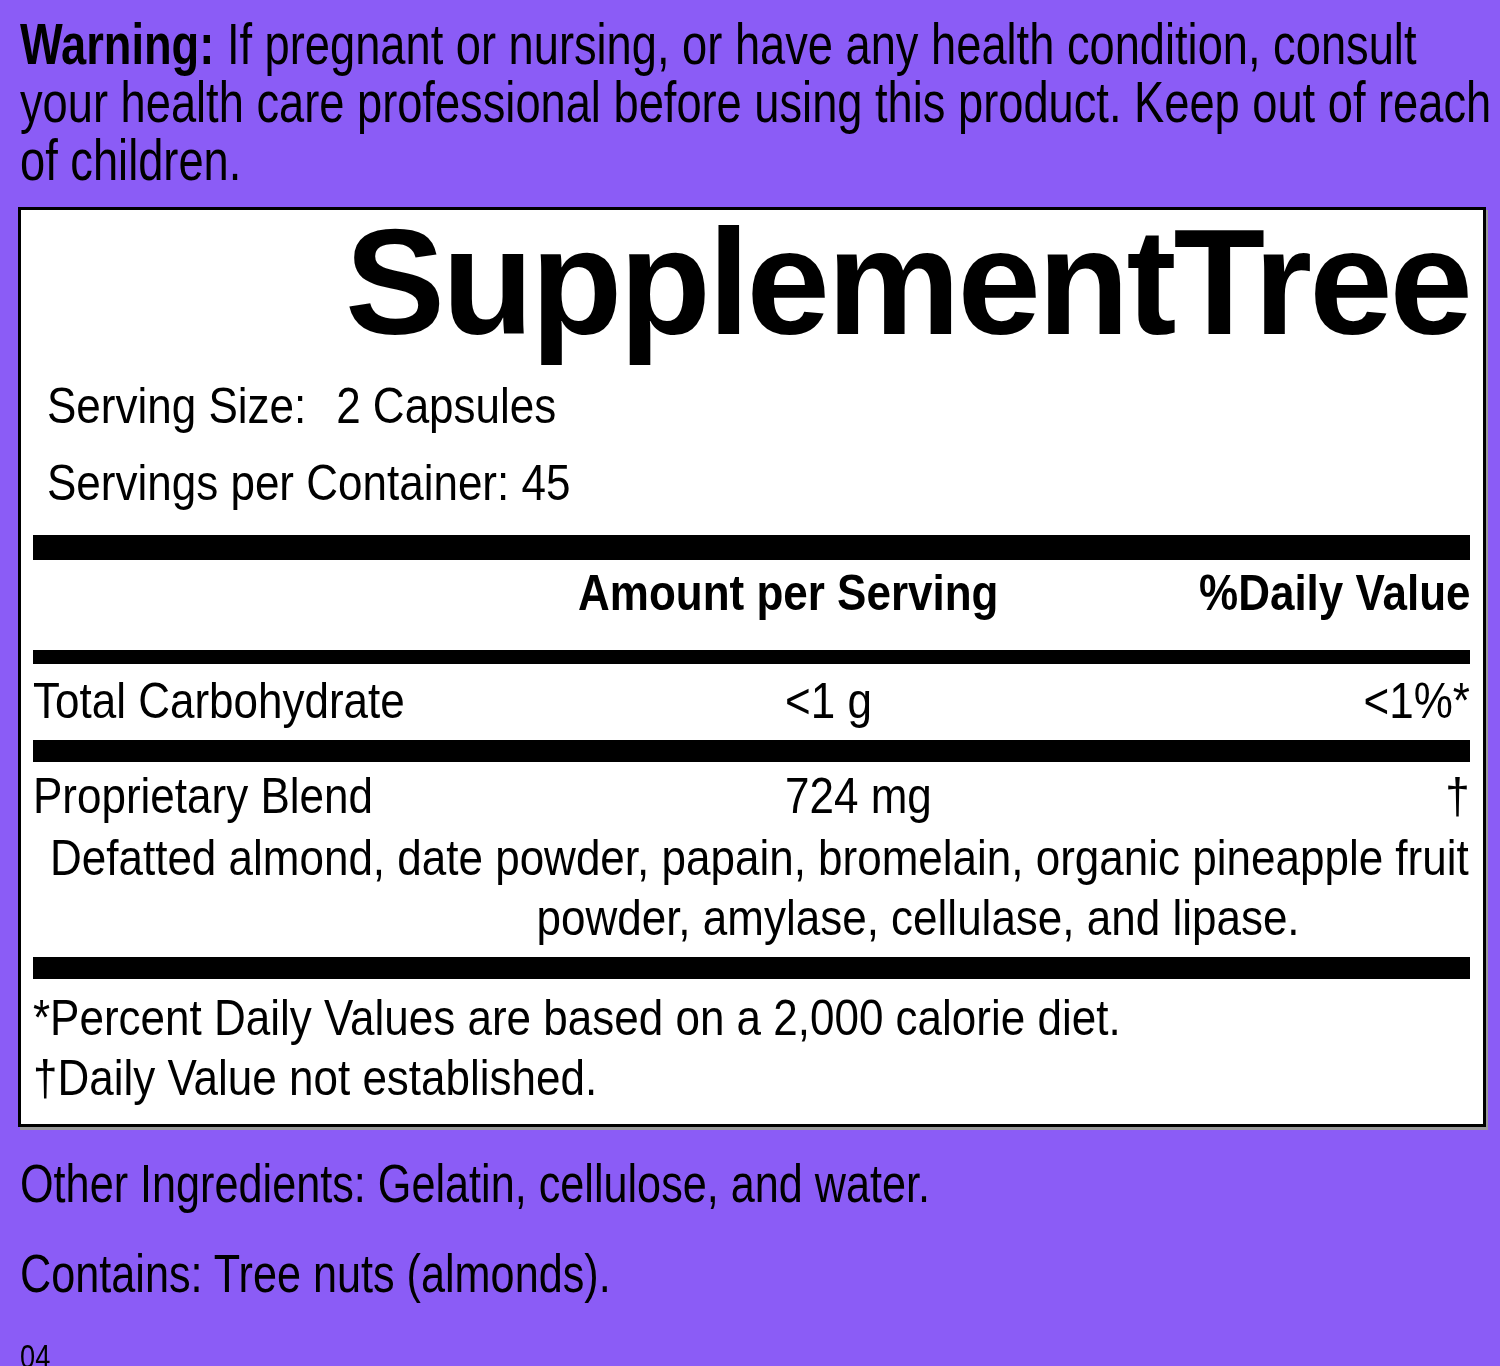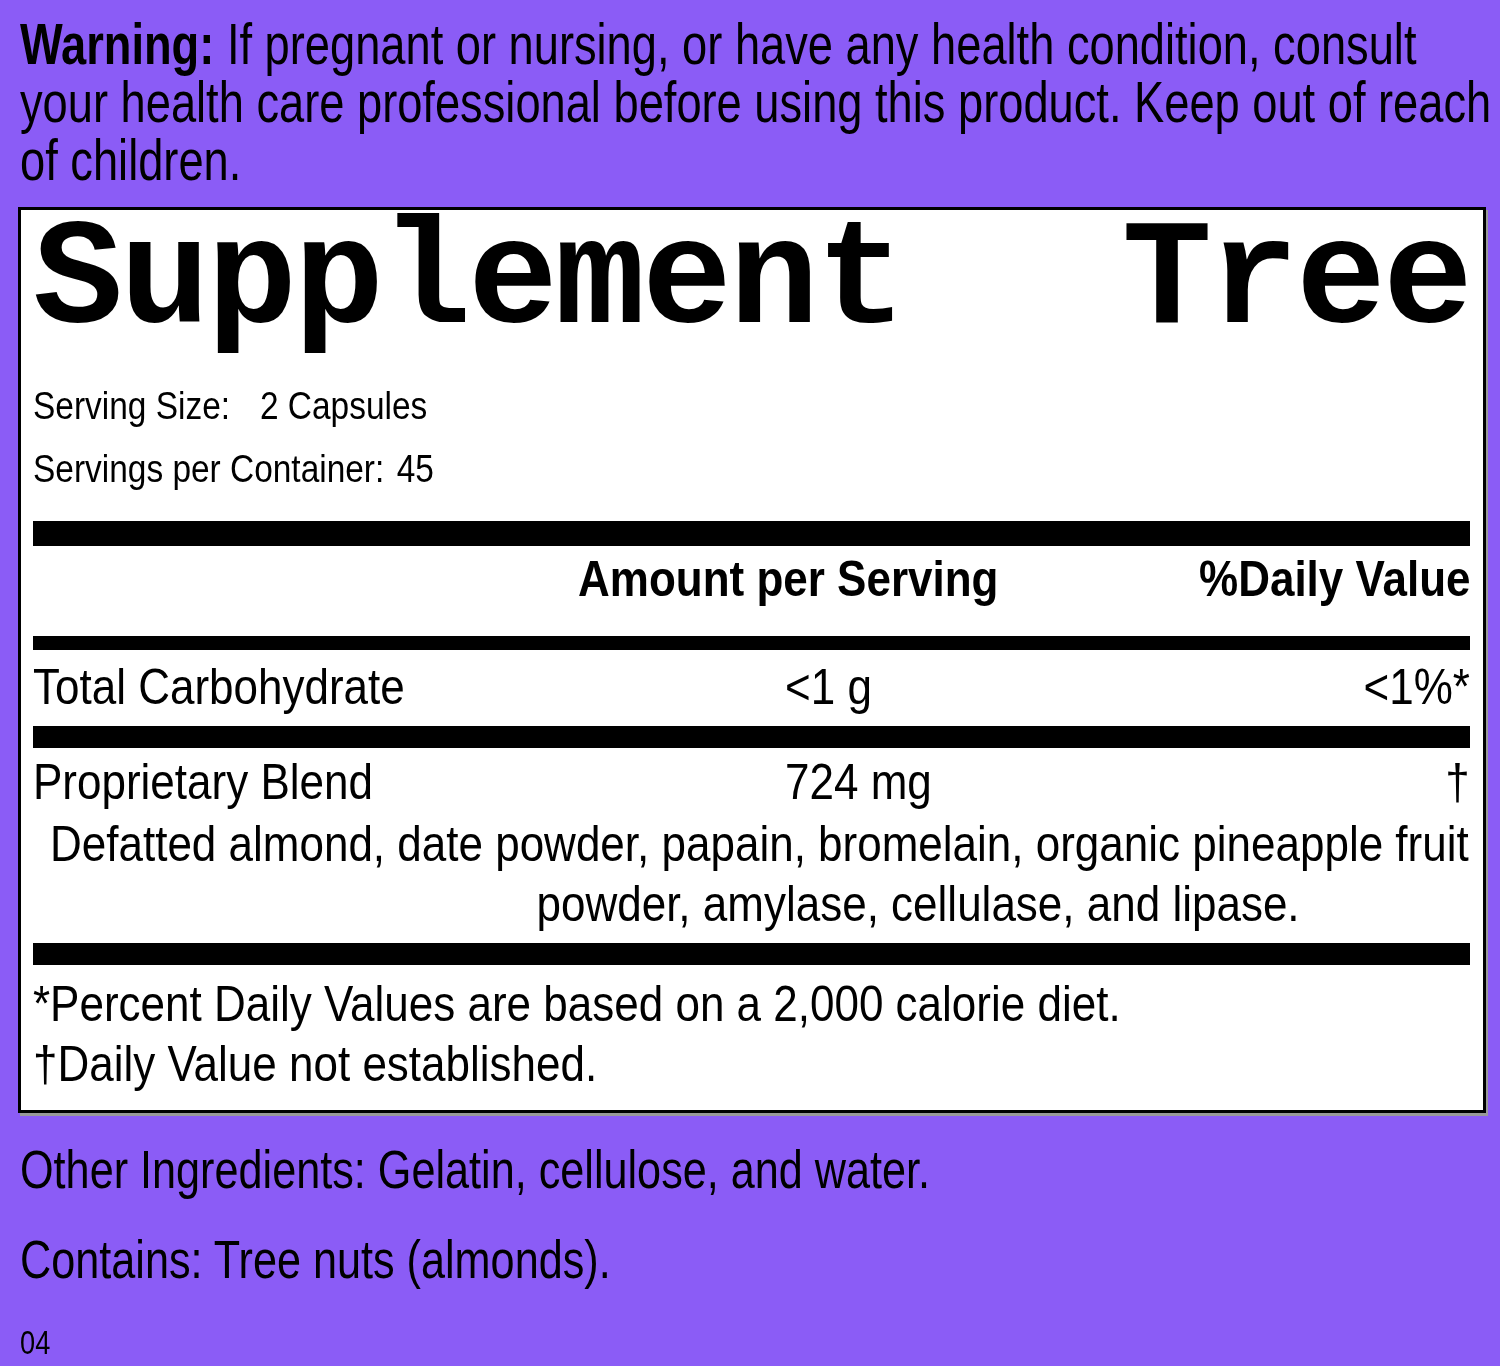--- a/index.html
+++ b/index.html
@@ -33,31 +33,30 @@
     margin: 18px 0 0 18px;
     width: 1437px;
     border: 3px solid #000;
     box-shadow: 2px 3px 0 #999;
     padding: 0 13px 0 12px;
     background: #fff;
   }
 
   .panel-title {
     display: flex;
-    justify-content: space-between;
+    justify-content: flex-end;
     align-items: baseline;
     font-size: 150px;
     line-height: 150px;
     font-weight: bold;
     margin-top: -3px;
     letter-spacing: -3px;
-    font-family: Liberation Mono, monospace;
   }
 
-  .serving-line { font-size: 38px; line-height: 63px; margin: 0; }
+  .serving-line { font-size: 50px; line-height: 63px; margin: 14px; }
   .serving-first { margin-top: 18px; }
   .serving-line .val-gap { margin-left: 34px; }
   .serving-line .val-gap-sm { margin-left: 14px; }
 
   .bar { background: #000; }
   .bar-thick  { height: 25px; margin-top: 20px; }
   .bar-medium { height: 14px; margin-top: 25px; }
   .bar-row1   { height: 22px; margin-top: 7px; }
   .bar-row2   { height: 22px; margin-top: 9px; }
 

